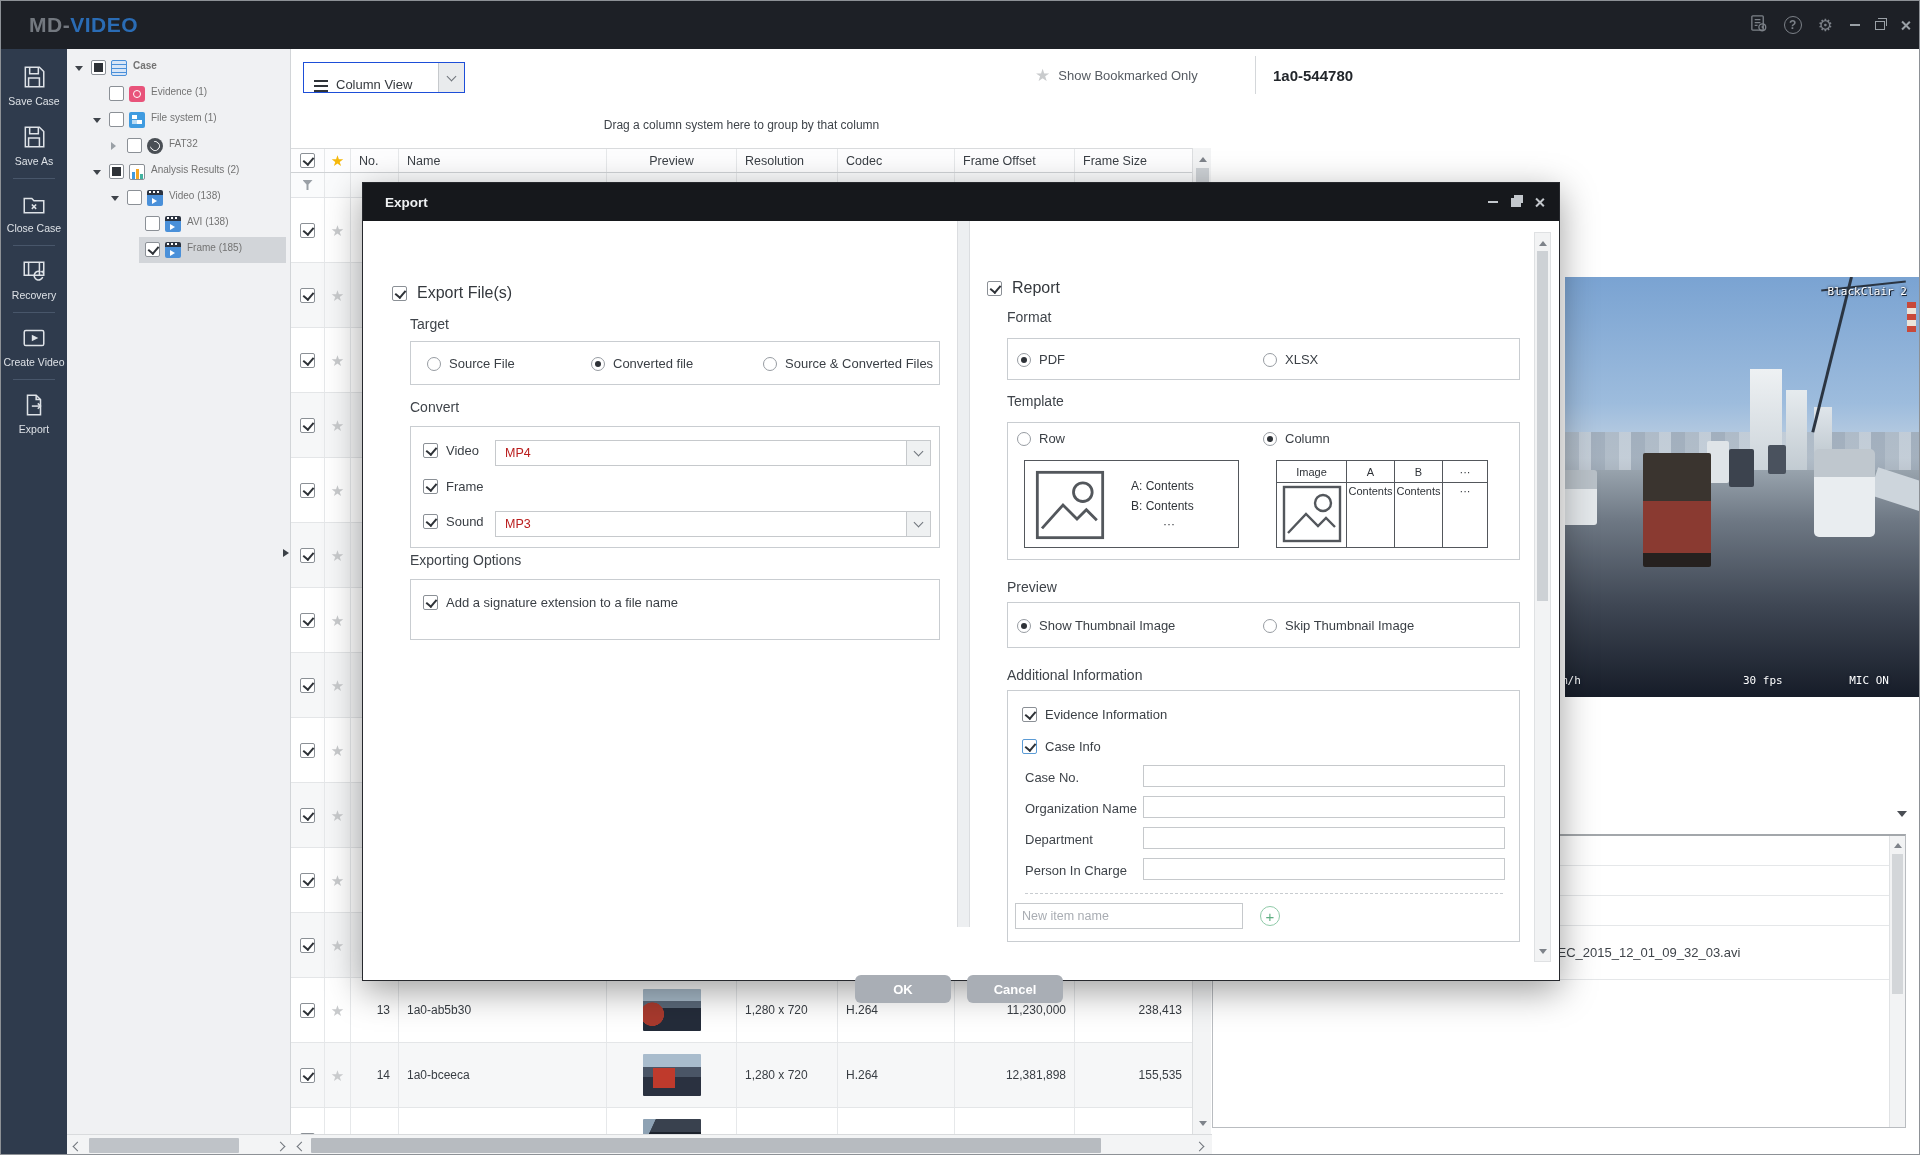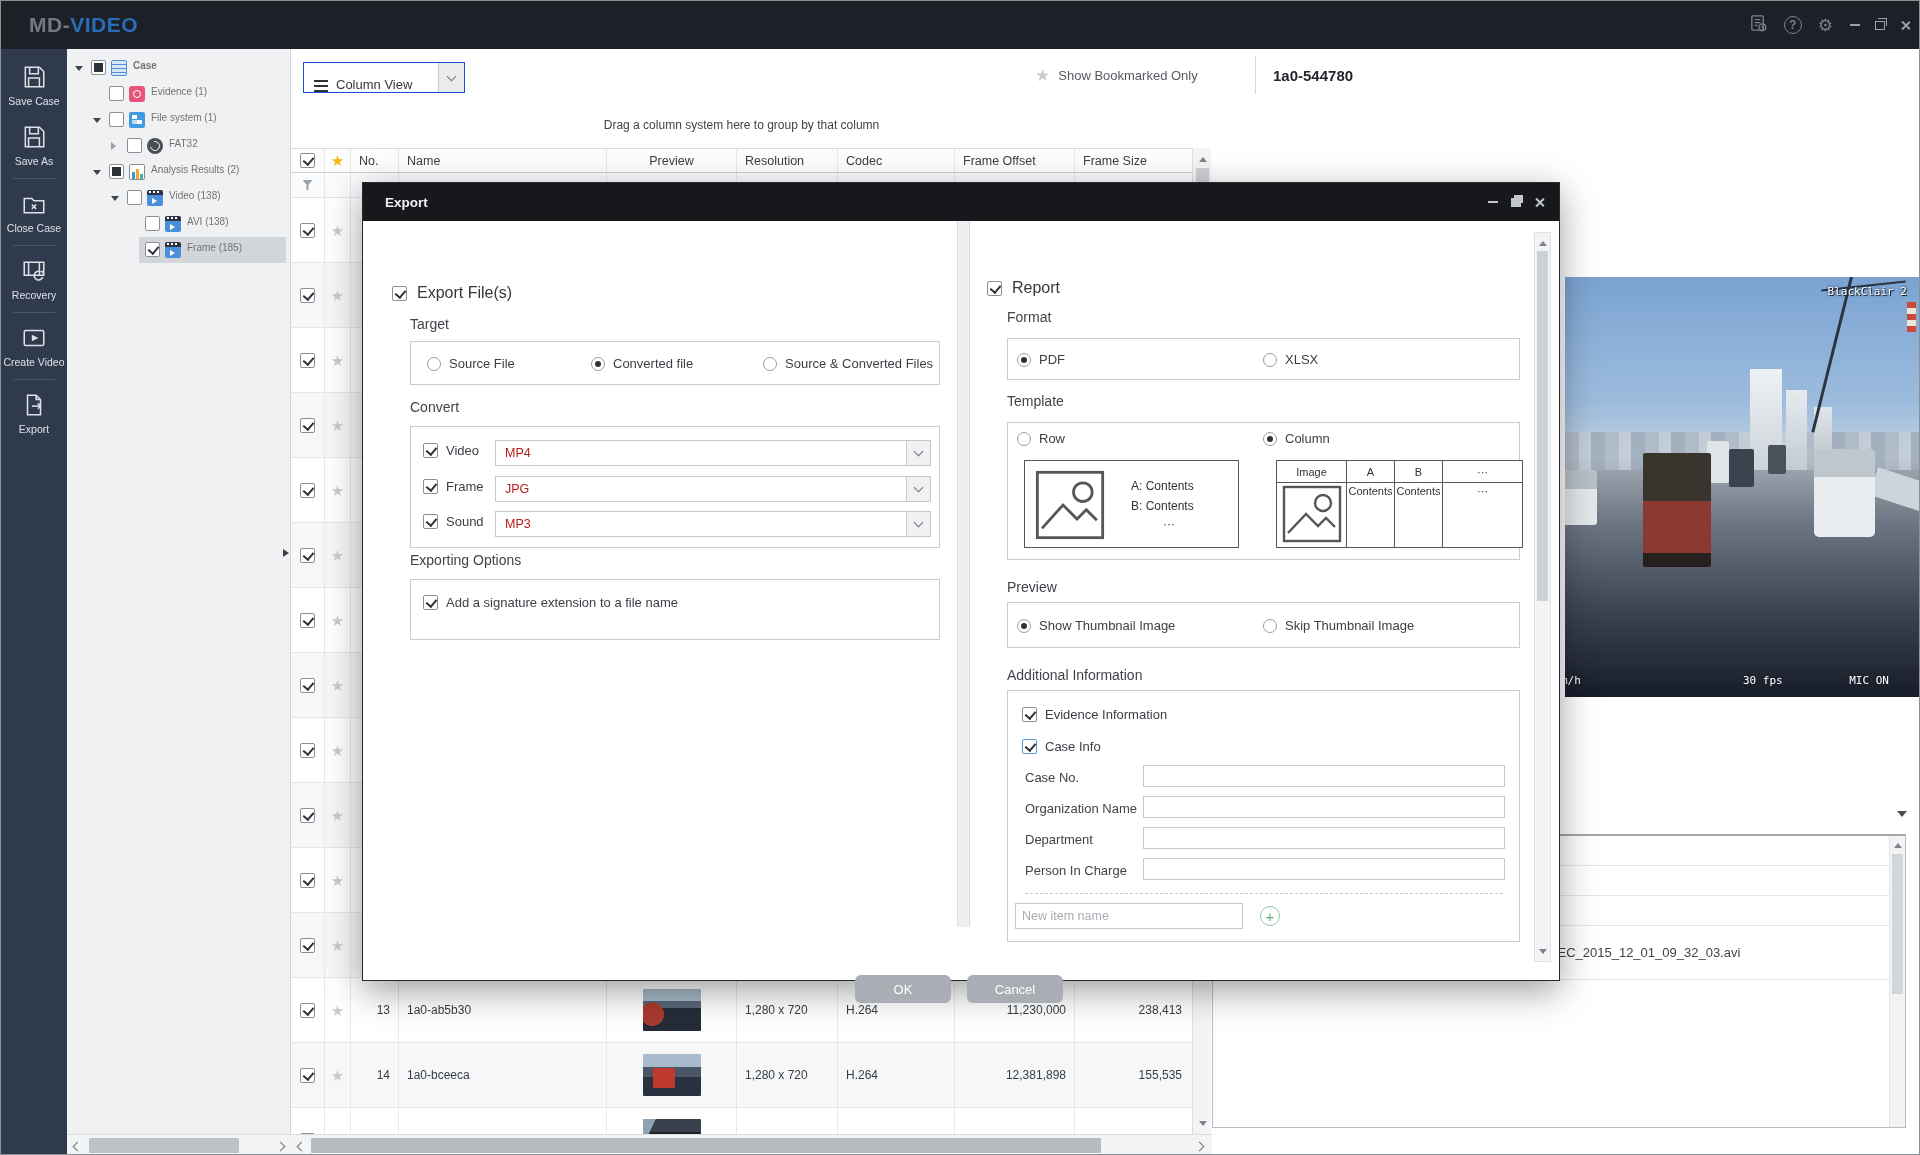--- a/index.html
+++ b/index.html
@@ -153,25 +153,25 @@
 .radio{width:14px;height:14px;border:1px solid #979ca2;border-radius:50%;background:#fff;display:inline-block;position:relative;flex:none}
 .radio.on::after{content:"";position:absolute;left:3px;top:3px;width:6px;height:6px;border-radius:50%;background:#2e3237}
 .ritem{position:absolute;display:flex;align-items:center;gap:8px}
 .sel-box{position:absolute;height:26px;border:1px solid #c6c9cc;background:#fff;display:flex;align-items:center;font-size:12.5px;color:#b91c1c}
 .sel-box .txt{flex:1;padding-left:9px}
 .sel-btn{width:24px;height:100%;background:#eff1f2;border-left:1px solid #c6c9cc;display:flex;align-items:center;justify-content:center}
 .fld{position:absolute;height:22px;border:1px solid #c6c9cc;background:#fff;font-family:"Liberation Sans",sans-serif;font-size:12.5px;color:#34383d;padding:0 6px;outline:none}
 .fld::placeholder{color:#a9adb3}
 .dash{position:absolute;border-top:1px dashed #c8ccd0}
 .plusbtn{position:absolute;width:20px;height:20px;border:1.5px solid #8fcaa8;border-radius:50%;color:#5fae82;font-size:15px;display:flex;align-items:center;justify-content:center;background:#fff}
-.btn{position:absolute;width:96px;height:28px;background:#a9aeb5;color:#fff;font-size:13px;font-weight:normal;display:flex;align-items:center;justify-content:center;border-radius:6px}
+.btn{position:absolute;width:96px;height:28px;background:#a9aeb5;color:#fff;font-size:13px;font-weight:bold;display:flex;align-items:center;justify-content:center;border-radius:6px}
 .tmpl-row{position:absolute;left:661px;top:239px;width:215px;height:88px;border:1.5px solid #53575c;background:#fff}
 .tmpl-row svg,.tmpl-col svg{stroke:#53575c;fill:none;stroke-width:2.4}
 .trl{position:absolute;left:106px;font-size:12px;color:#2f3338;white-space:nowrap}
-.tmpl-col{position:absolute;left:913px;top:239px;width:247px;height:88px;border:1.5px solid #53575c;background:#fff;display:grid;grid-template-columns:70px 48px 48px 1fr;grid-template-rows:22px 1fr}
+.tmpl-col{position:absolute;left:913px;top:239px;width:212px;height:88px;border:1.5px solid #53575c;background:#fff;display:grid;grid-template-columns:70px 48px 48px 1fr;grid-template-rows:22px 1fr}
 .tc{border-right:1px solid #53575c;border-bottom:1px solid #53575c;display:flex;align-items:center;justify-content:center;font-size:11px;color:#2f3338;overflow:hidden}
 .tc:nth-child(4n){border-right:none}
 .tc.body{border-bottom:none;align-items:flex-start;padding-top:2px}
 .dlg-scroll{position:absolute;left:1171px;top:11px;width:17px;height:730px;background:#f2f3f4;border:1px solid #dfe1e3}
 .flabel{position:absolute;font-size:13px;color:#3f444a}
 </style>
 </head>
 <body>
 
 <div class="screen">
@@ -685,26 +685,20 @@
         <div class="sel-box" style="left:84px;top:13px;width:436px">
             <span class="txt">MP4</span>
             <span class="sel-btn">
               <span class="chev"></span>
             </span>
           </div>
         <div class="ritem" style="left:12px;top:52px">
             <span class="cb checked"></span>
             <span class="lbl13">Frame</span>
           </div>
-        <div class="sel-box" style="left:84px;top:49px;width:436px">
-            <span class="txt">JPG</span>
-            <span class="sel-btn">
-              <span class="chev"></span>
-            </span>
-          </div>
         <div class="ritem" style="left:12px;top:87px">
             <span class="cb checked"></span>
             <span class="lbl13">Sound</span>
           </div>
         <div class="sel-box" style="left:84px;top:84px;width:436px">
             <span class="txt">MP3</span>
             <span class="sel-btn">
               <span class="chev"></span>
             </span>
           </div>

